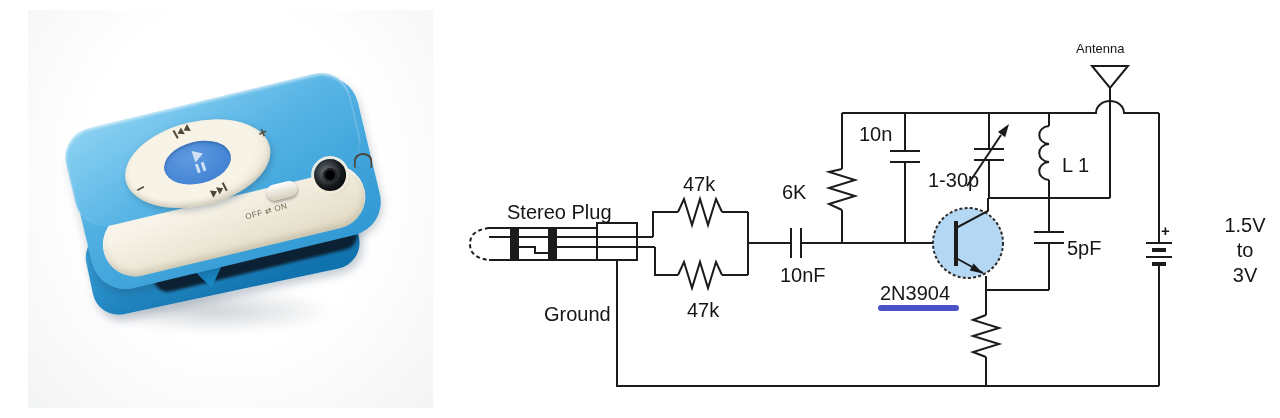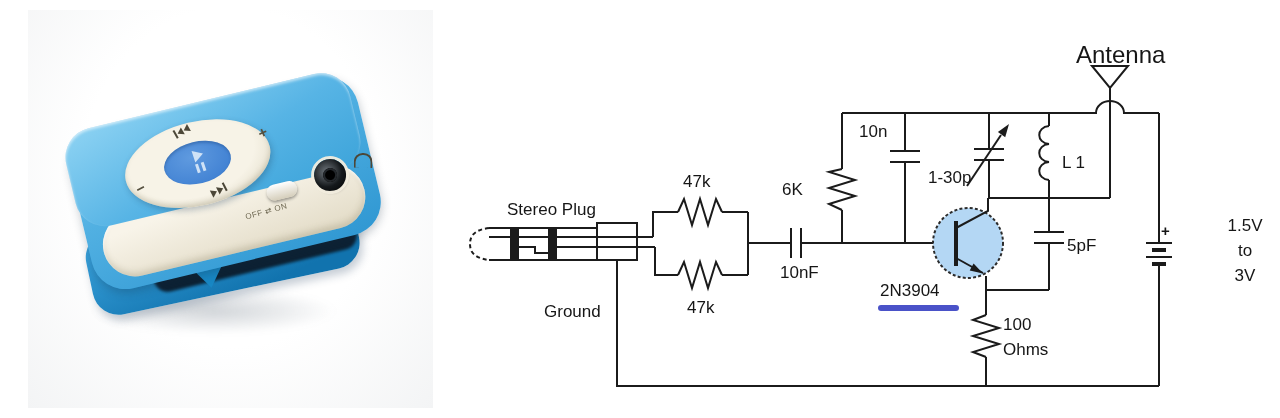--- a/index.html
+++ b/index.html
@@ -60,22 +60,22 @@
   .jack{position:absolute;left:238px;top:94px;width:32px;height:32px;border-radius:50%;
          background:radial-gradient(circle at 42% 38%,#70777d 0%,#15191c 55%,#000 100%);
          box-shadow:0 0 0 3px rgba(242,237,222,.95), 1px 2px 3px rgba(0,0,0,.3);}
   .jack-hole{position:absolute;left:9px;top:9px;width:14px;height:14px;border-radius:50%;
          background:#000;box-shadow:inset 0 0 0 2px #23272b;}
   .headphone-glyph{position:absolute;left:280px;top:96px;width:15px;height:13px;
          border:2.5px solid #4c4738;border-bottom:none;border-radius:9px 9px 0 0;
          transform:rotate(14deg);}
   
   .schematic-svg{position:absolute;left:0;top:0;}
-  .lbl{position:absolute;font-size:17px;line-height:1.2;color:#161616;white-space:nowrap;}
-  .lbl-antenna{font-size:24px;}
+  .lbl{position:absolute;font-size:20px;line-height:1.2;color:#161616;white-space:nowrap;}
+  .lbl-antenna{font-size:13px;}
   .lbl-col{text-align:left;line-height:25px;}
   .lbl-batt{width:50px;text-align:center;line-height:25px;margin-left:42px;}
   .lbl-plus{font-size:15px;font-weight:bold;}
   .link-underline{position:absolute;left:878px;top:305px;width:81px;height:6px;border-radius:3px;
          background:#4a52c8;}
 </style>
 </head>
 <body>
 
 <div class="stage">
@@ -223,24 +223,20 @@
   <div class="lbl" style="left:687px;top:298px;">47k</div>
   <div class="lbl" style="left:780px;top:263px;">10nF</div>
   <div class="lbl" style="left:782px;top:180px;">6K</div>
   <div class="lbl" style="left:859px;top:122px;">10n</div>
   <div class="lbl" style="left:928px;top:124px;margin-top:44px;">1-30p</div>
   <div class="lbl" style="left:880px;top:281px;">2N3904</div>
   <div class="link-underline" style="background: rgb(74, 82, 200);"></div>
   <div class="lbl" style="left:1062px;top:141px;margin-top:12px;">L 1</div>
   <div class="lbl lbl-antenna" style="left:1076px;top:41px;">Antenna</div>
   <div class="lbl" style="left:1067px;top:236px;">5pF</div>
-  <div class="lbl lbl-col" style="left:1003px;top:312px;">
-    <div>100</div>
-    <div>Ohms</div>
-  </div>
   <div class="lbl lbl-plus" style="left:1161px;top:222px;">+</div>
   <div class="lbl lbl-batt" style="left:1178px;top:213px;">
     <div>1.5V</div>
     <div>to</div>
     <div>3V</div>
   </div>
 
 </div>
 
 </body></html>

